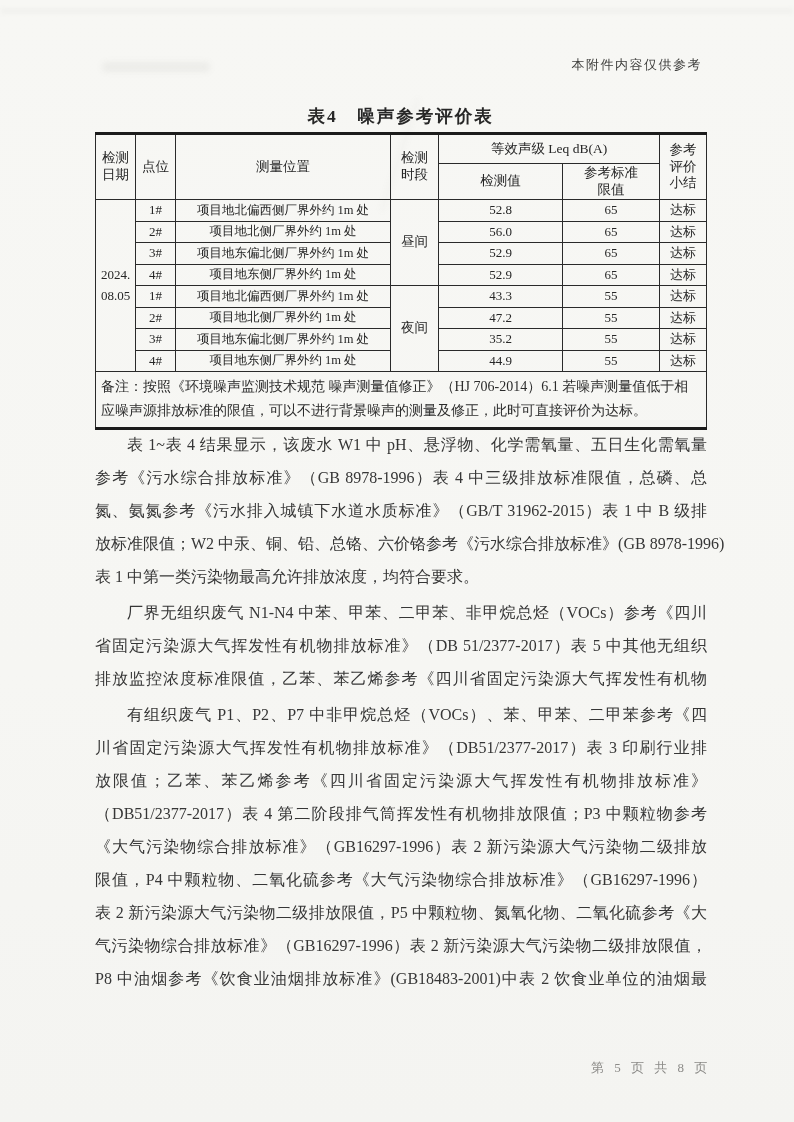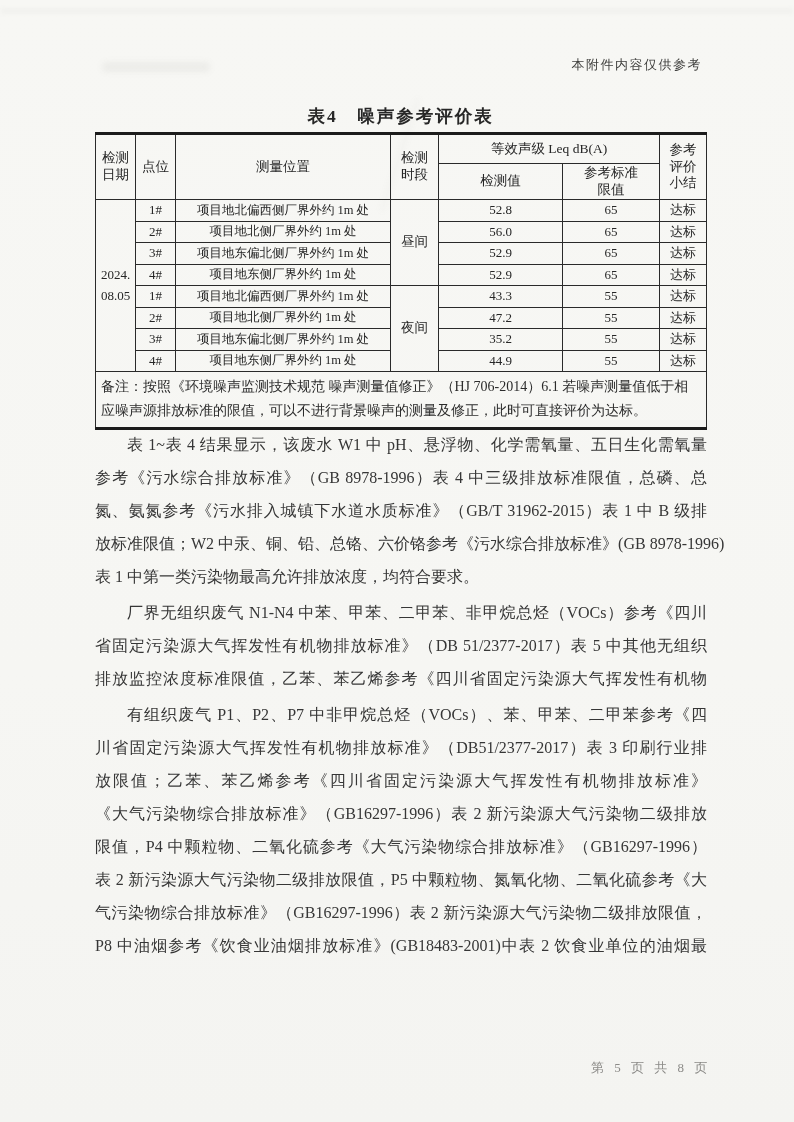--- a/index.html
+++ b/index.html
@@ -199,20 +199,21 @@
       </div>
       <div class="para">
         <div class="line first">厂界无组织废气 N1-N4 中苯、甲苯、二甲苯、非甲烷总烃（VOCs）参考《四川</div>
         <div class="line">省固定污染源大气挥发性有机物排放标准》（DB 51/2377-2017）表 5 中其他无组织</div>
         <div class="line">排放监控浓度标准限值，乙苯、苯乙烯参考《四川省固定污染源大气挥发性有机物</div>
       </div>
       <div class="para">
         <div class="line first">有组织废气 P1、P2、P7 中非甲烷总烃（VOCs）、苯、甲苯、二甲苯参考《四</div>
         <div class="line">川省固定污染源大气挥发性有机物排放标准》（DB51/2377-2017）表 3 印刷行业排</div>
         <div class="line">放限值；乙苯、苯乙烯参考《四川省固定污染源大气挥发性有机物排放标准》</div>
+        <div class="line">（DB51/2377-2017）表 4 第二阶段排气筒挥发性有机物排放限值；P3 中颗粒物参考</div>
         <div class="line">《大气污染物综合排放标准》（GB16297-1996）表 2 新污染源大气污染物二级排放</div>
         <div class="line">限值，P4 中颗粒物、二氧化硫参考《大气污染物综合排放标准》（GB16297-1996）</div>
         <div class="line">表 2 新污染源大气污染物二级排放限值，P5 中颗粒物、氮氧化物、二氧化硫参考《大</div>
         <div class="line">气污染物综合排放标准》（GB16297-1996）表 2 新污染源大气污染物二级排放限值，</div>
         <div class="line">P8 中油烟参考《饮食业油烟排放标准》(GB18483-2001)中表 2 饮食业单位的油烟最</div>
       </div>
     </div>
 
   <div class="footer">第 5 页 共 8 页</div>
 

